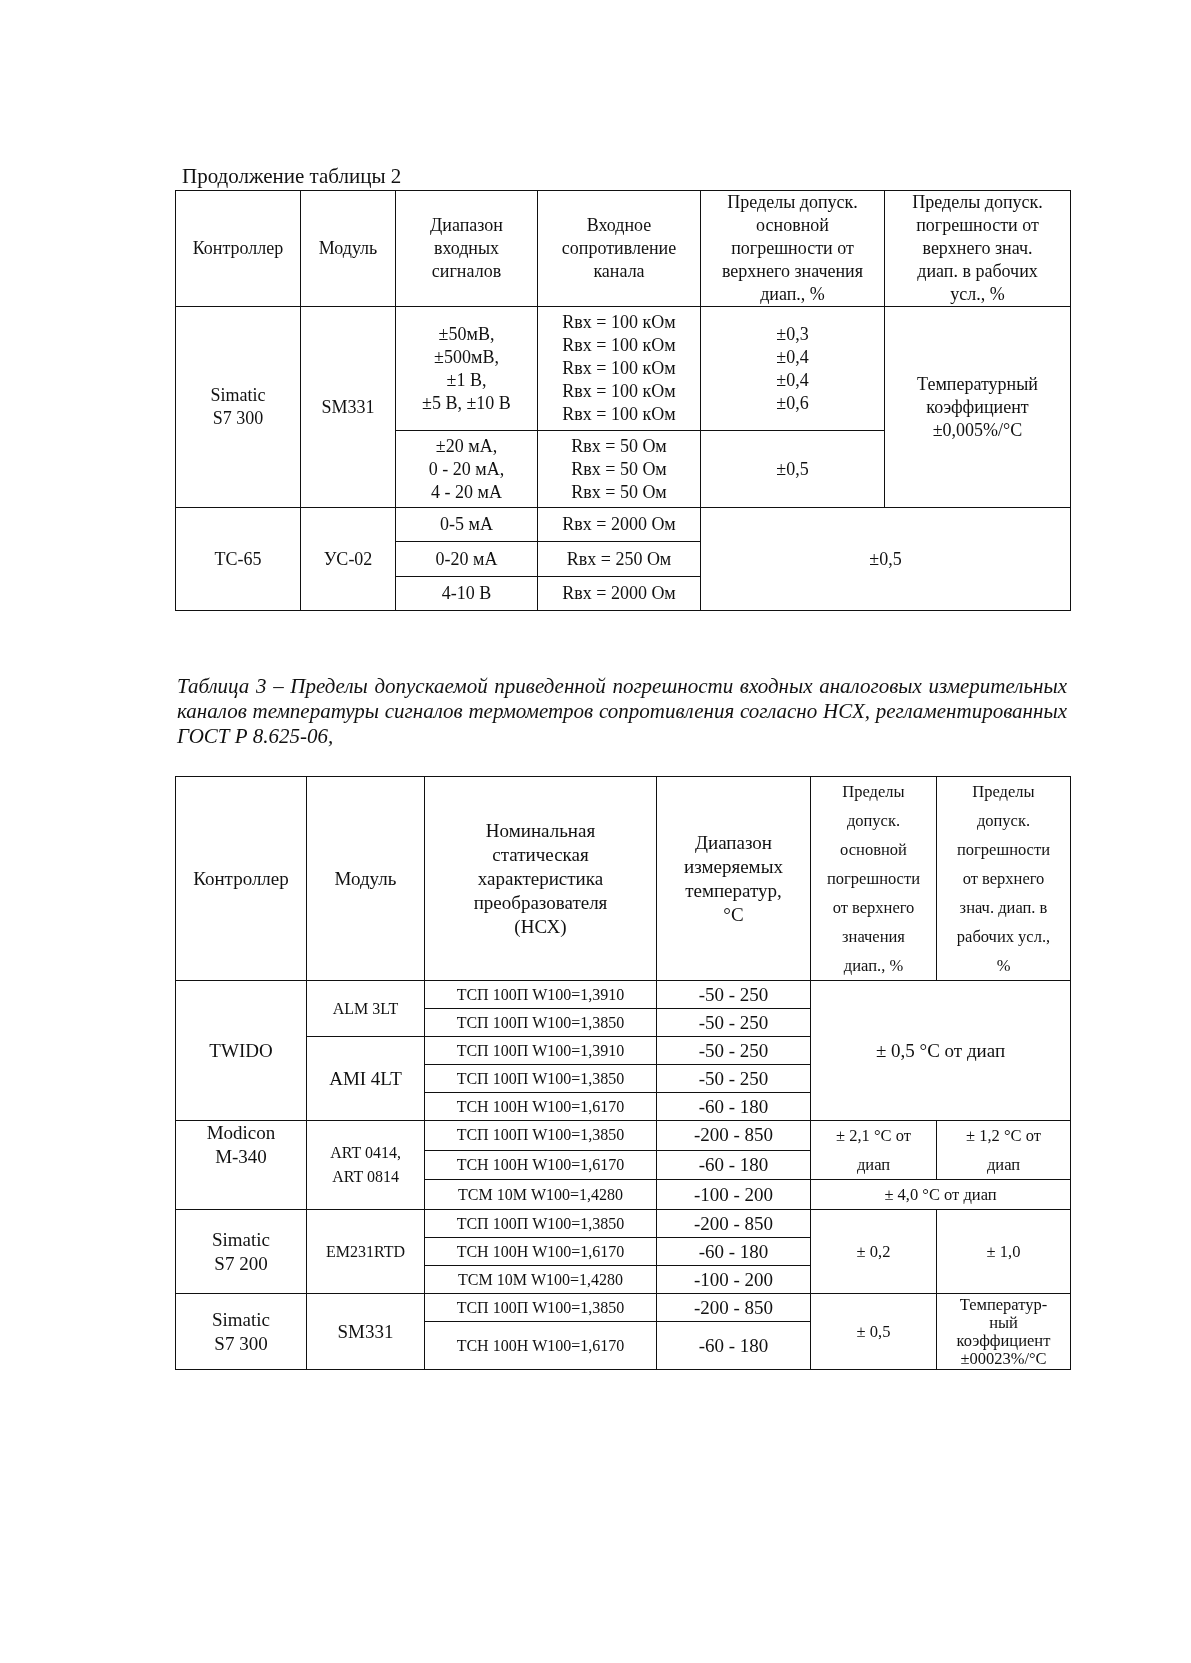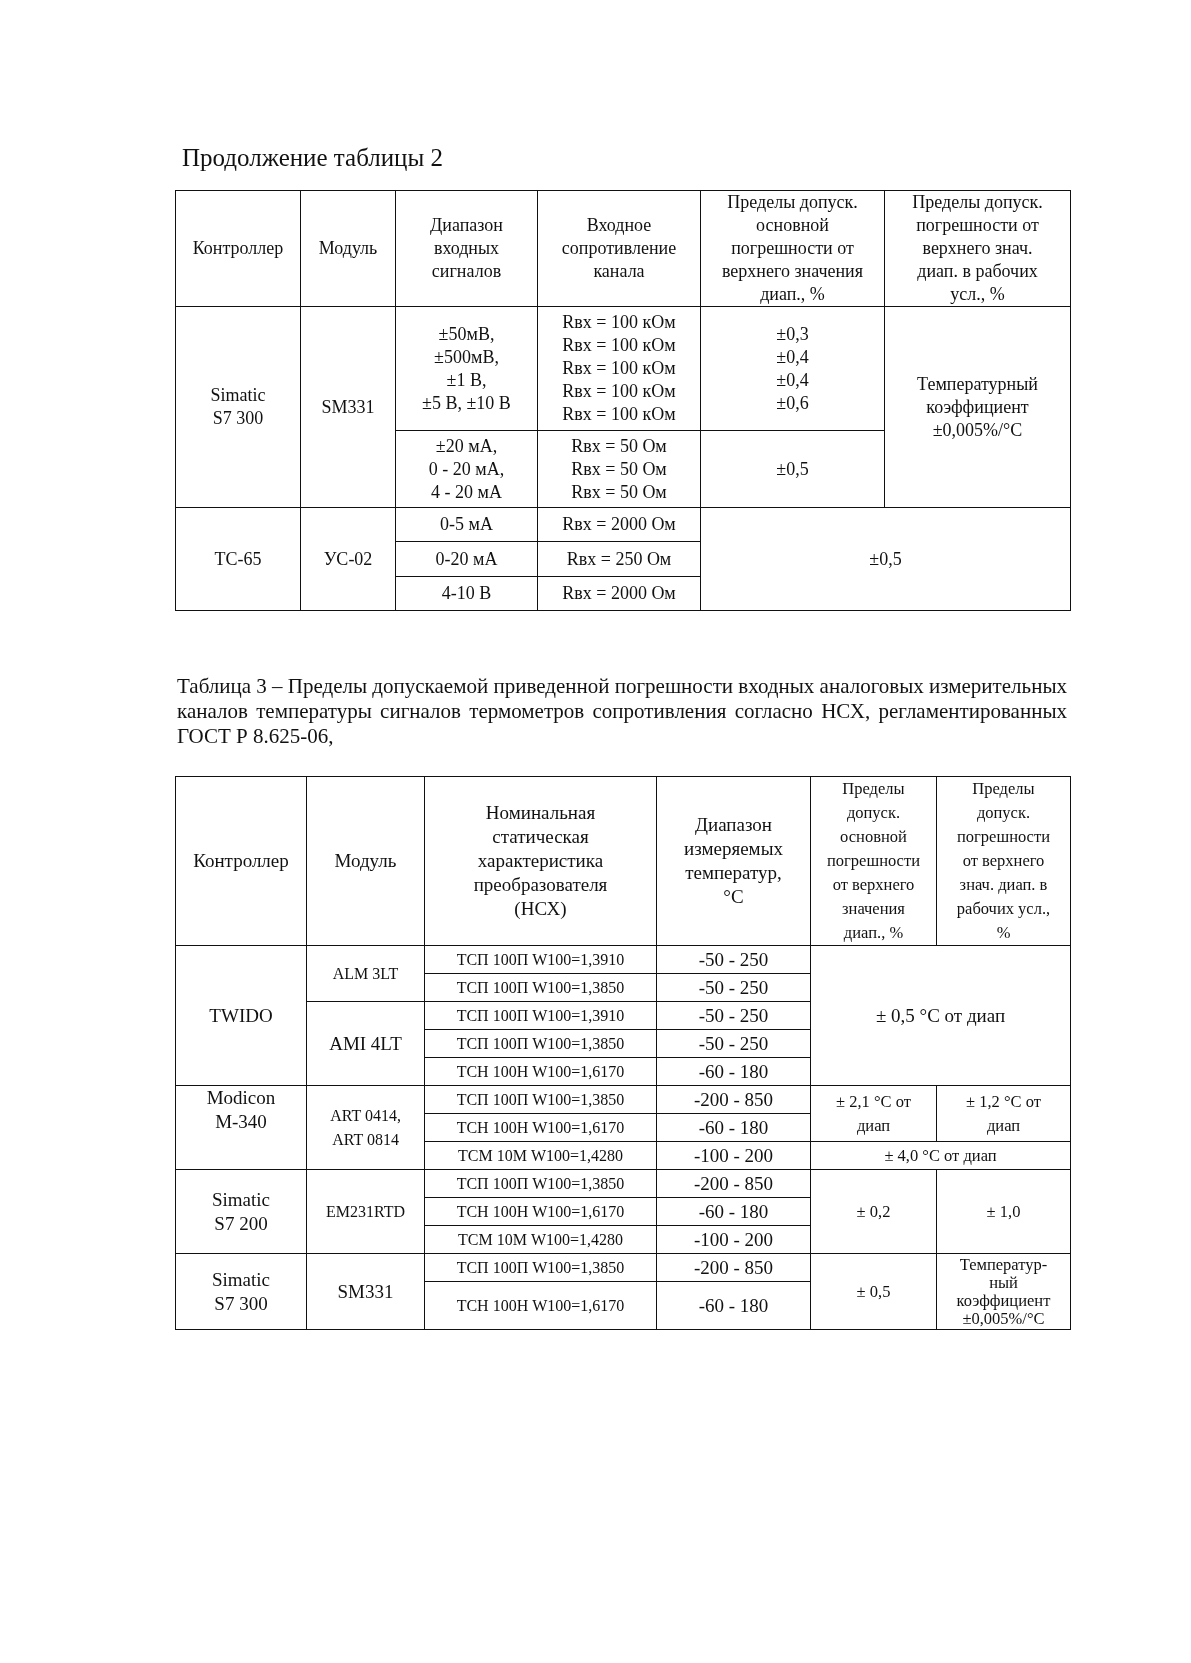--- a/index.html
+++ b/index.html
@@ -1,26 +1,26 @@
 <!DOCTYPE html>
 <html><head>
 <meta charset="utf-8">
 <style>
   html, body { margin: 0; padding: 0; background: #ffffff; }
   body { width: 1191px; height: 1663px; position: relative; overflow: hidden;
          font-family: "Liberation Serif", "DejaVu Serif", serif; color: #111; }
-  .caption2 { position: absolute; left: 182px; top: 144px; font-size: 25px; }
+  .caption2 { position: absolute; left: 182px; top: 164px; font-size: 21px; }
   .caption3 { position: absolute; left: 177px; top: 674px; width: 890px; font-size: 21px;
-              line-height: 25px; text-align: justify; text-align-last: left; }
+              line-height: 25px; text-align: justify; text-align-last: left; font-style: italic; }
   table { position: absolute; border-collapse: collapse; table-layout: fixed; }
   td { border: 1.6px solid #111; text-align: center; vertical-align: middle; padding: 0 2px; }
   #t2 { left: 175px; top: 190px; width: 895px; font-size: 18px; line-height: 23px; }
   #t3 { left: 175px; top: 776px; width: 895px; font-size: 19px; line-height: 24px; }
   #t3 .nsx { font-size: 16px; }
-  #t3 .sm { font-size: 16.5px; line-height: 24px; }
+  #t3 .sm { font-size: 16.5px; line-height: 29px; }
   .ml { white-space: pre-line; }
 </style>
 </head>
 <body>
 
 <div class="caption2">Продолжение таблицы 2</div>
 
 <table id="t2">
   <colgroup>
     <col style="width:125px">
@@ -207,20 +207,20 @@
   <tr style="height:28px">
     <td rowspan="2" class="ml">Simatic
 S7 300</td>
     <td rowspan="2" class="ml">SM331</td>
     <td class="nsx">ТСП 100П W100=1,3850</td>
     <td>-200 - 850</td>
     <td rowspan="2" class="sm">± 0,5</td>
     <td rowspan="2" class="ml sm" style="line-height:18px">Температур-
 ный
 коэффициент
-±0,005%/°С</td>
+±00023%/°С</td>
   </tr>
   <tr style="height:48px">
     <td class="nsx">ТСН 100Н W100=1,6170</td>
     <td>-60 - 180</td>
   </tr>
 </tbody>
   </table>
 
 </body></html>

